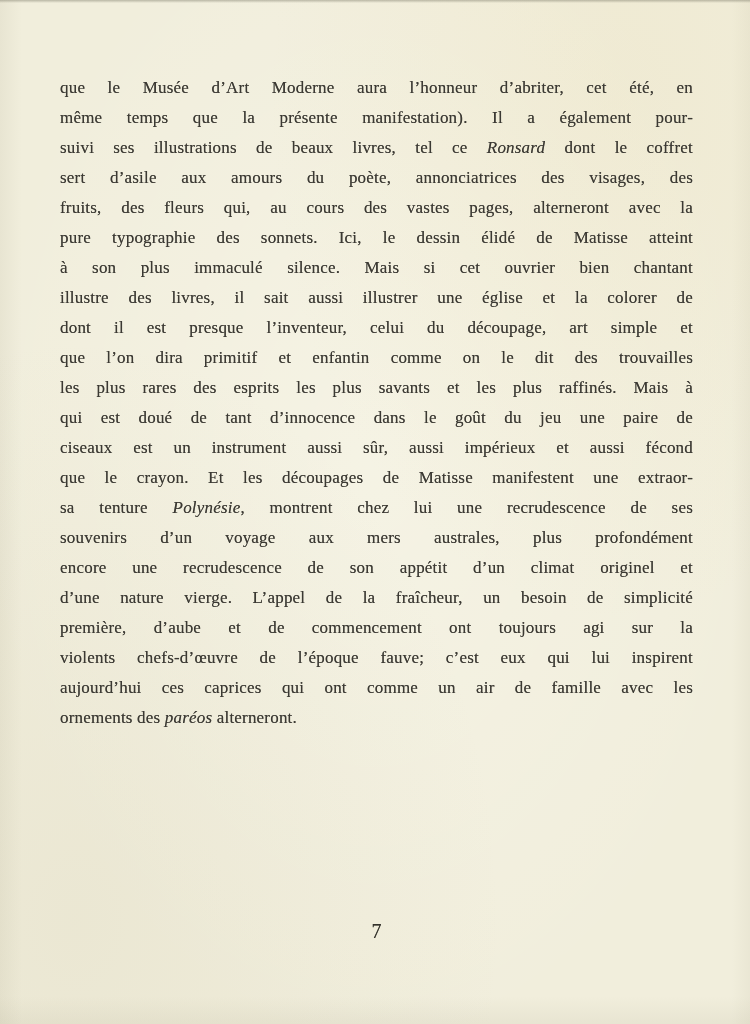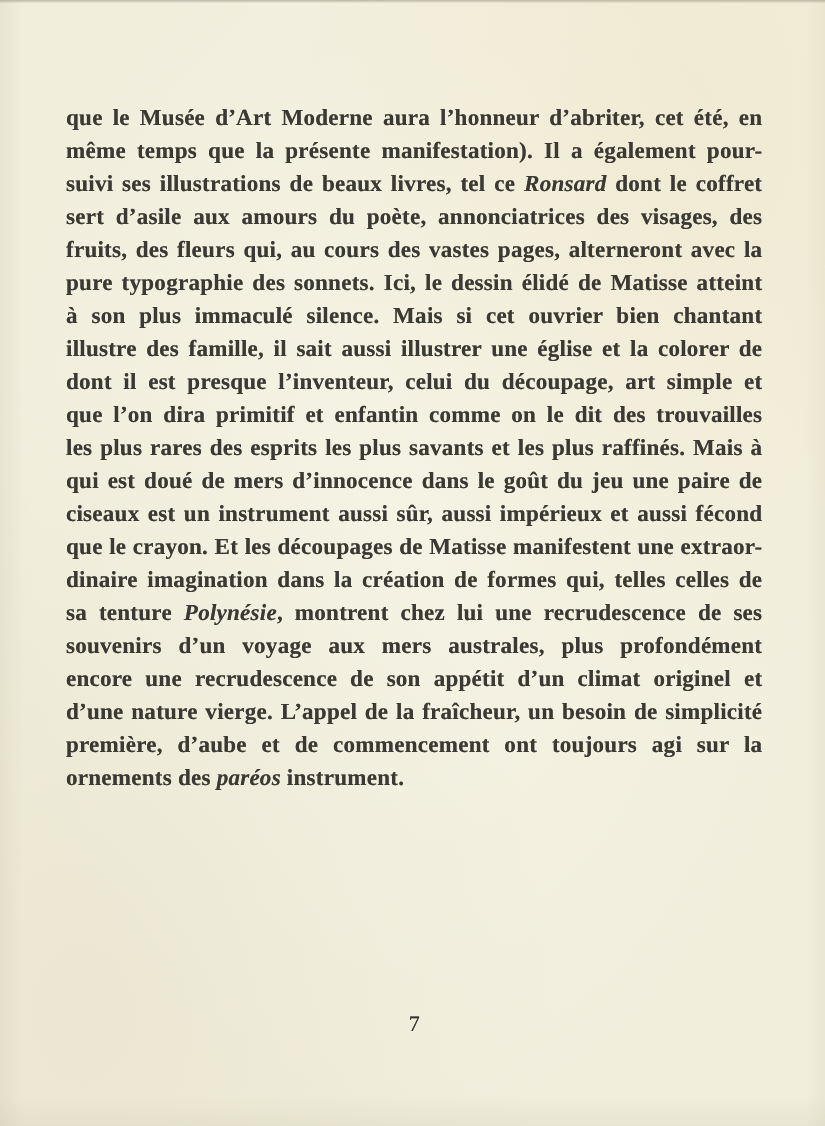--- a/index.html
+++ b/index.html
@@ -20,28 +20,27 @@
       radial-gradient(ellipse at 82% 10%, rgba(228,206,140,0.12), rgba(228,206,140,0) 40%),
       radial-gradient(ellipse at 10% 90%, rgba(180,170,130,0.10), rgba(180,170,130,0) 45%),
       radial-gradient(ellipse at 50% 45%, rgba(255,255,248,0.30), rgba(255,255,248,0) 75%),
       linear-gradient(to right, rgba(150,145,118,0.10) 0px, rgba(150,145,118,0) 22px),
       linear-gradient(to left, rgba(150,145,118,0.08) 0px, rgba(150,145,118,0) 18px),
       linear-gradient(to top, rgba(150,145,118,0.10) 0px, rgba(150,145,118,0) 28px);
   }
   .textblock {
     position: absolute;
     left: 60px;
-    top: 92px;
+    top: 73px;
     width: 633px;
     color: #3b3933;
-    font-size: 21px;
+    font-size: 17px;
     line-height: 30px;
     letter-spacing: 0.2px;
     text-shadow: 0 0 0.6px rgba(59,57,51,0.65);
-    font-weight: bold;
   }
   .line {
     text-align: justify;
     text-align-last: justify;
   }
   .line.last {
     text-align-last: left;
   }
   .it { font-style: italic; }
   .pagenum {
@@ -61,29 +60,30 @@
 
 <div class="page">
   <div class="textblock">
     <div class="line"><span>que le Musée d’Art Moderne aura l’honneur d’abriter, cet été, en</span><span class="it"></span><span></span></div>
     <div class="line"><span>même temps que la présente manifestation). Il a également pour-</span><span class="it"></span><span></span></div>
     <div class="line"><span>suivi ses illustrations de beaux livres, tel ce </span><span class="it">Ronsard</span><span> dont le coffret</span></div>
     <div class="line"><span>sert d’asile aux amours du poète, annonciatrices des visages, des</span><span class="it"></span><span></span></div>
     <div class="line"><span>fruits, des fleurs qui, au cours des vastes pages, alterneront avec la</span><span class="it"></span><span></span></div>
     <div class="line"><span>pure typographie des sonnets. Ici, le dessin élidé de Matisse atteint</span><span class="it"></span><span></span></div>
     <div class="line"><span>à son plus immaculé silence. Mais si cet ouvrier bien chantant</span><span class="it"></span><span></span></div>
-    <div class="line"><span>illustre des famille, il sait aussi illustrer une église et la colorer de</span><span class="it"></span><span></span></div>
+    <div class="line"><span>illustre des livres, il sait aussi illustrer une église et la colorer de</span><span class="it"></span><span></span></div>
     <div class="line"><span>dont il est presque l’inventeur, celui du découpage, art simple et</span><span class="it"></span><span></span></div>
     <div class="line"><span>que l’on dira primitif et enfantin comme on le dit des trouvailles</span><span class="it"></span><span></span></div>
     <div class="line"><span>les plus rares des esprits les plus savants et les plus raffinés. Mais à</span><span class="it"></span><span></span></div>
-    <div class="line"><span>qui est doué de mers d’innocence dans le goût du jeu une paire de</span><span class="it"></span><span></span></div>
+    <div class="line"><span>qui est doué de tant d’innocence dans le goût du jeu une paire de</span><span class="it"></span><span></span></div>
     <div class="line"><span>ciseaux est un instrument aussi sûr, aussi impérieux et aussi fécond</span><span class="it"></span><span></span></div>
     <div class="line"><span>que le crayon. Et les découpages de Matisse manifestent une extraor-</span><span class="it"></span><span></span></div>
-    <div class="line"><span>dinaire imagination dans la création de formes qui, telles celles de</span><span class="it"></span><span></span></div>
     <div class="line"><span>sa tenture </span><span class="it">Polynésie</span><span>, montrent chez lui une recrudescence de ses</span></div>
     <div class="line"><span>souvenirs d’un voyage aux mers australes, plus profondément</span><span class="it"></span><span></span></div>
     <div class="line"><span>encore une recrudescence de son appétit d’un climat originel et</span><span class="it"></span><span></span></div>
     <div class="line"><span>d’une nature vierge. L’appel de la fraîcheur, un besoin de simplicité</span><span class="it"></span><span></span></div>
     <div class="line"><span>première, d’aube et de commencement ont toujours agi sur la</span><span class="it"></span><span></span></div>
-    <div class="line last"><span>ornements des </span><span class="it">paréos</span><span> instrument.</span></div>
+    <div class="line"><span>violents chefs-d’œuvre de l’époque fauve; c’est eux qui lui inspirent</span><span class="it"></span><span></span></div>
+    <div class="line"><span>aujourd’hui ces caprices qui ont comme un air de famille avec les</span><span class="it"></span><span></span></div>
+    <div class="line last"><span>ornements des </span><span class="it">paréos</span><span> alterneront.</span></div>
   </div>
   <div class="pagenum">7</div>
 </div>
 
 </body></html>

